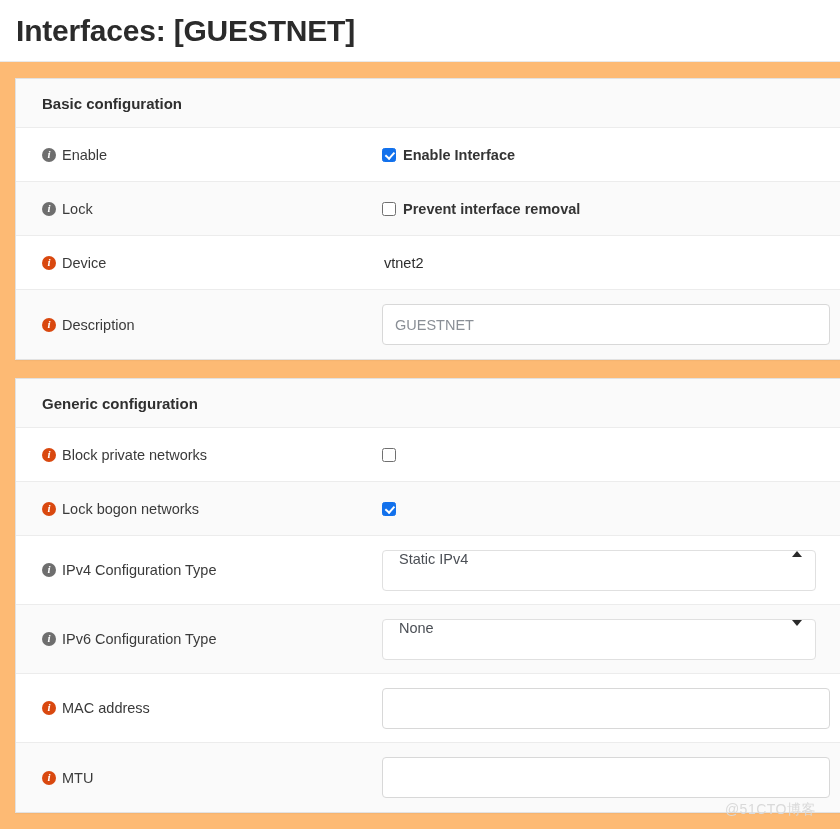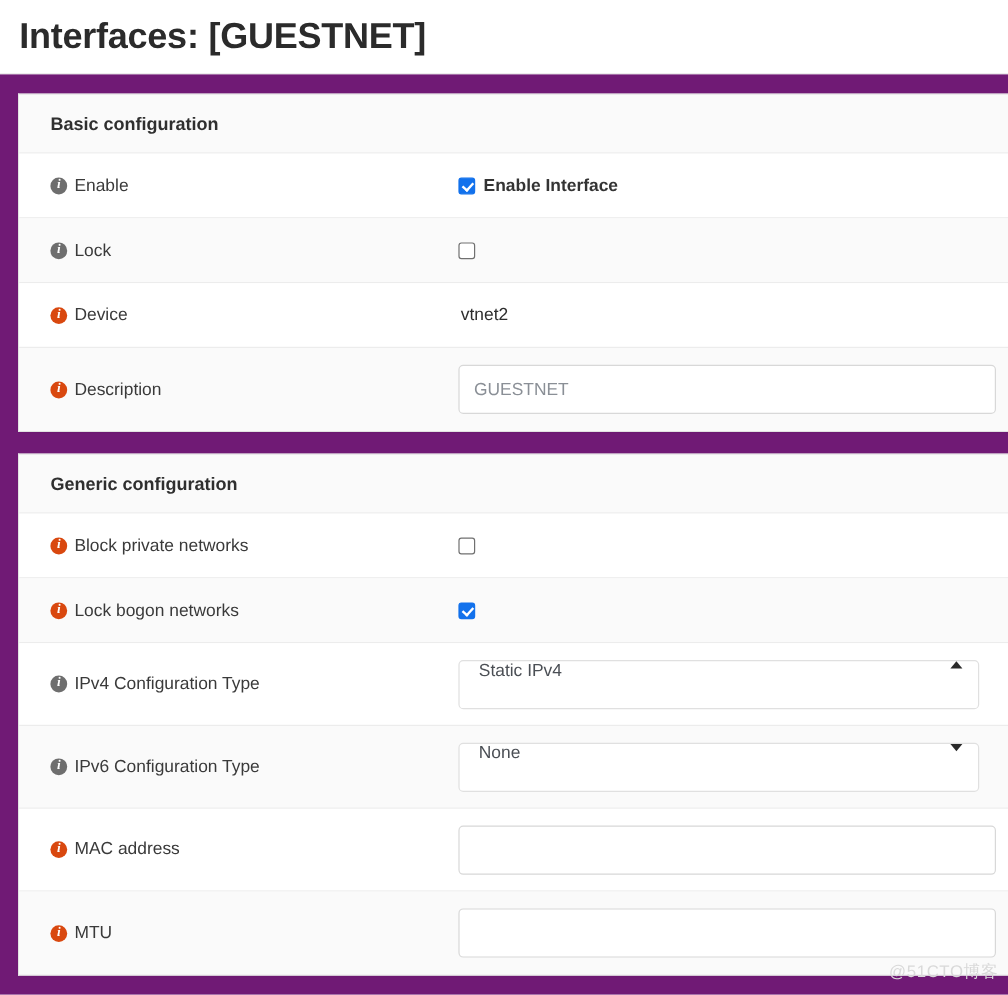--- a/index.html
+++ b/index.html
@@ -29,21 +29,21 @@
     font-weight: bold;
     color: #2b2b2b;
     letter-spacing: -0.2px;
     line-height: 34px;
     margin: 0;
     white-space: nowrap;
   }
 
   
   .page-body {
-    background: #701a75;
+    background: #fdba74;
     padding-top: 16px;
     height: 767px;
     box-sizing: border-box;
   }
   .card {
     margin-left: 15px;
     margin-right: -2px;
     background: #ffffff;
     border: 1px solid #e2e2e2;
     border-right: none;
@@ -195,21 +195,21 @@
     border-left: 5.5px solid transparent;
     border-right: 5.5px solid transparent;
     flex: none;
   }
   .caret.down { border-top: 6px solid #2a2a2a; }
   .caret.up   { border-bottom: 6px solid #2a2a2a; }
 
   
   .watermark {
     position: absolute;
-    right: 8px;
+    right: 24px;
     bottom: 10px;
     font-size: 14px;
     color: #d9d9d9;
     letter-spacing: 0.5px;
     user-select: none;
   }
 </style>
 </head>
 <body>
 
@@ -240,20 +240,21 @@
     <div class="row alt">
       <div class="row-label">
         <span class="info-icon gray">
             <span>i</span>
           </span>
         <span>Lock</span>
       </div>
       <div class="row-field">
         <label class="cb-wrap">
           <span class="cb"></span>
+          <span class="cb-label">Prevent interface removal</span>
         </label>
       </div>
     </div>
 
     <div class="row">
       <div class="row-label">
         <span class="info-icon orange">
             <span>i</span>
           </span>
         <span>Device</span>

